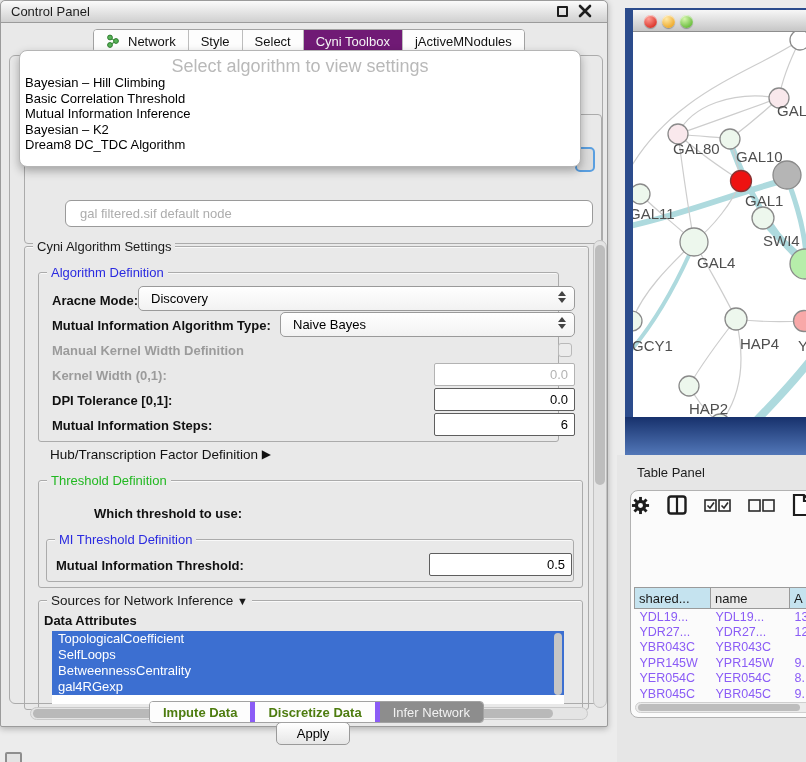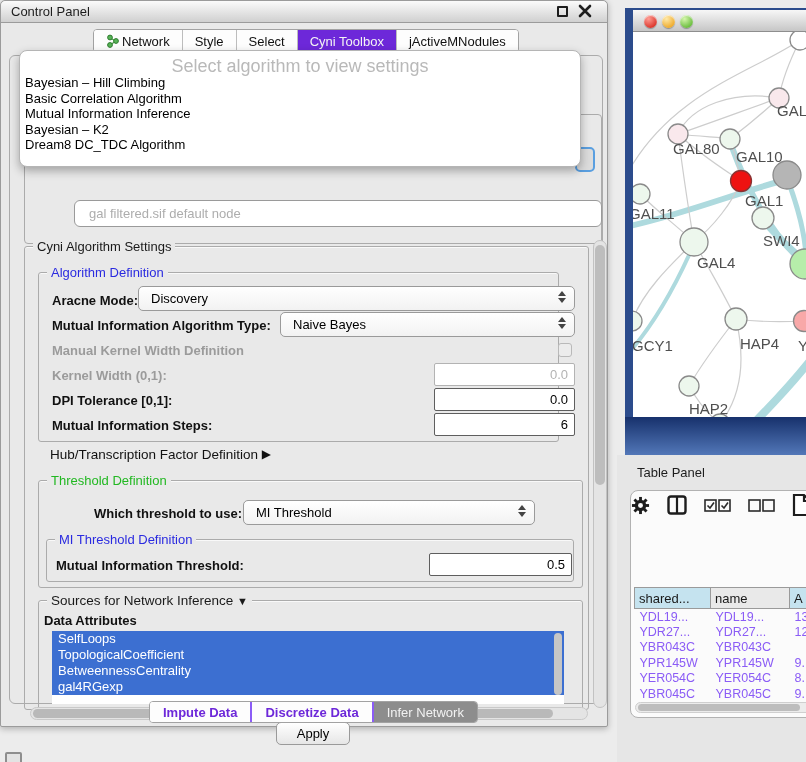--- a/index.html
+++ b/index.html
@@ -15,37 +15,37 @@
   .cp-titlebar { left:0; top:0; width:100%; height:22px;
                  background:linear-gradient(#fbfbfb,#d0d0d0);
                  border-bottom:1px solid #9b9b9b; border-radius:5px 5px 0 0; }
   .cp-title { left:10px; top:3px; font-size:13px; color:#1d1d1d; }
   .win-float { left:556px; top:5px; width:11px; height:11px; border:2px solid #1d1d1d; border-radius:1px; }
   .win-close { left:577px; top:3px; width:14px; height:14px; }
 
   
   .tabbar { left:92px; top:28px; height:24px; display:flex; align-items:stretch;
             background:#fdfdfd; border:1px solid #a2a2a2; border-radius:4px; overflow:hidden; }
-  .tab { display:flex; align-items:center; gap:2px; padding:0 12px; font-size:13px; color:#111;
+  .tab { display:flex; align-items:center; gap:8px; padding:0 12px; font-size:13px; color:#111;
          border-right:1px solid #bdbdbd; background:#fdfdfd; white-space:nowrap; }
   .tab:last-child { border-right:none; }
-  .tab.sel { background:#6d28d9; color:#f4f4f4; }
+  .tab.sel { background:#701a75; color:#f4f4f4; }
 
   
   .inner-panel { left:8px; top:54px; width:594px; height:649px; background:#e9e9e9;
                  border:1px solid #ababab; border-radius:6px; }
 
   
   .ghost-group { left:14px; top:58px; width:578px; height:130px; border:1px solid #ababab;
                  border-radius:4px; background:#e9e9e9; }
   .ghost-btn { left:565px; top:91px; width:20px; height:25px; border:2px solid #5a9fe0;
                border-radius:5px; background:#dcdcdc; }
   .ghost-combo { left:55px; top:144px; width:528px; height:27px; background:#fff;
                  border:1px solid #9a9a9a; border-radius:6px; color:#adadad;
-                 line-height:25px; padding-left:14px; overflow:hidden;margin-left:9px; }
+                 line-height:25px; padding-left:14px; overflow:hidden; }
 
   
   .algo-dropdown { left:18px; top:49px; width:562px; height:117px; background:#ffffff;
                    border:1px solid #b5b5b5; border-radius:8px;
                    box-shadow:0 4px 10px rgba(0,0,0,.3); z-index:30; overflow:hidden; }
   .algo-prompt { text-align:center; color:#b9b9b9; padding-top:5px; height:24px; font-size:18px; }
   .algo-item { padding:0 0 0 5px; height:15.5px; line-height:15.5px; font-size:13px; color:#000; white-space:nowrap; }
   .algo-item.bold { font-weight:bold; }
 
   
@@ -84,21 +84,21 @@
   .hscroll-thumb { position:absolute; left:2px; top:1px; width:520px; height:9px; background:#b9b9b9; border-radius:5px; }
 
   .apply-btn { left:266px; top:666px; width:74px; height:23px; background:linear-gradient(#ffffff,#e6e6e6);
                border:1px solid #9a9a9a; border-radius:5px; text-align:center; line-height:21px;
                font-size:13px; color:#000; }
 
   
   .bottom-tabbar { left:148px; top:700px; height:22px; display:flex; background:#fdfdfd;
                    border:1px solid #a2a2a2; border-radius:4px; overflow:hidden; }
   .btab { display:flex; align-items:center; padding:0 13px; font-size:13px; font-weight:bold;
-          color:#6d28d9; border-right:2px solid #8b5cf6; background:#fdfdfd; white-space:nowrap; }
+          color:#4d7c0f; border-right:5px solid #8b5cf6; background:#fdfdfd; white-space:nowrap; }
   .btab:last-child { border-right:none; }
   .btab.sel { background:#8d8d8d; color:#f2f2f2; font-weight:normal; }
 
   
   .net-frame { left:625px; top:8px; width:181px; height:447px; background:#2c4c8c; }
   .net-frame-bottom { left:625px; top:417px; width:181px; height:38px;
                       background:linear-gradient(#17316c,#5277b8); }
   .net-titlebar { left:633px; top:10px; width:173px; height:22px;
                   background:linear-gradient(#f7f7f7,#c6c6c6); border-bottom:1px solid #8e8e8e; }
   .light { position:absolute; top:4.5px; width:13px; height:13px; border-radius:50%;
@@ -217,64 +217,57 @@
       <span class="lbl" style="left:40px; top:391px; font-weight:normal; font-size:13.5px;">
         <span>Hub/Transcription Factor Definition</span>
         <span style="font-size:12px; position:relative; top:-1px;"> ▶</span>
       </span>
 
       <div class="abs group" style="left:28px; top:424px; width:545px; height:108px;">
         <span class="legend green">Threshold Definition</span>
       </div>
 
       <span class="lbl" style="left:84px; top:450px;">Which threshold to use:</span>
-      <div class="combo" style="left:233px; top:444px; width:292px;">
-        <span>MI Threshold</span>
-        <span class="arrows">
-            <span class="tri-up"></span>
-            <span class="tri-down"></span>
-          </span>
-      </div>
 
       <div class="abs group" style="left:36px; top:483px; width:528px; height:43px;">
         <span class="legend blue">MI Threshold Definition</span>
       </div>
       <span class="lbl" style="left:46px; top:502px;">Mutual Information Threshold:</span>
       <div class="field" style="left:419px; top:497px; width:143px;">0.5</div>
 
       <div class="abs group" style="left:28px; top:544px; width:545px; height:112px;">
         <span class="legend" style="font-size:13.5px;">
           <span>Sources for Network Inference</span>
           <span style="font-size:11px;"> ▼</span>
         </span>
       </div>
       <span class="lbl" style="left:34px; top:557px;">Data Attributes</span>
       <div class="attr-list" id="attr-list">
+          <div class="attr-item">TopologicalCoefficient</div>
           <div class="attr-item">SelfLoops</div>
-          <div class="attr-item">TopologicalCoefficient</div>
           <div class="attr-item">BetweennessCentrality</div>
           <div class="attr-item">gal4RGexp</div>
         </div>
       <div class="attr-scroll" style="left:544px; top:577px;"></div>
 
       <div class="abs vscroll-track">
         <div class="vscroll-thumb"></div>
       </div>
       <div class="abs hscroll-track">
         <div class="hscroll-thumb"></div>
       </div>
 
       <div class="abs apply-btn">Apply</div>
     </div>
 
     <div class="abs algo-dropdown">
       <div class="algo-prompt">Select algorithm to view settings</div>
       <div id="algo-list">
           <div class="algo-item">Bayesian – Hill Climbing</div>
-          <div class="algo-item">Basic Correlation Algorithm</div>
+          <div class="algo-item">Basic Correlation Threshold</div>
           <div class="algo-item">Mutual Information Inference</div>
           <div class="algo-item">Bayesian – K2</div>
           <div class="algo-item">Dream8 DC_TDC Algorithm</div>
         </div>
     </div>
 
     <div class="abs bottom-tabbar" id="bottom-tabbar">
         <div class="btab">Impute Data</div>
         <div class="btab">Discretize Data</div>
         <div class="btab sel">Infer Network</div>

